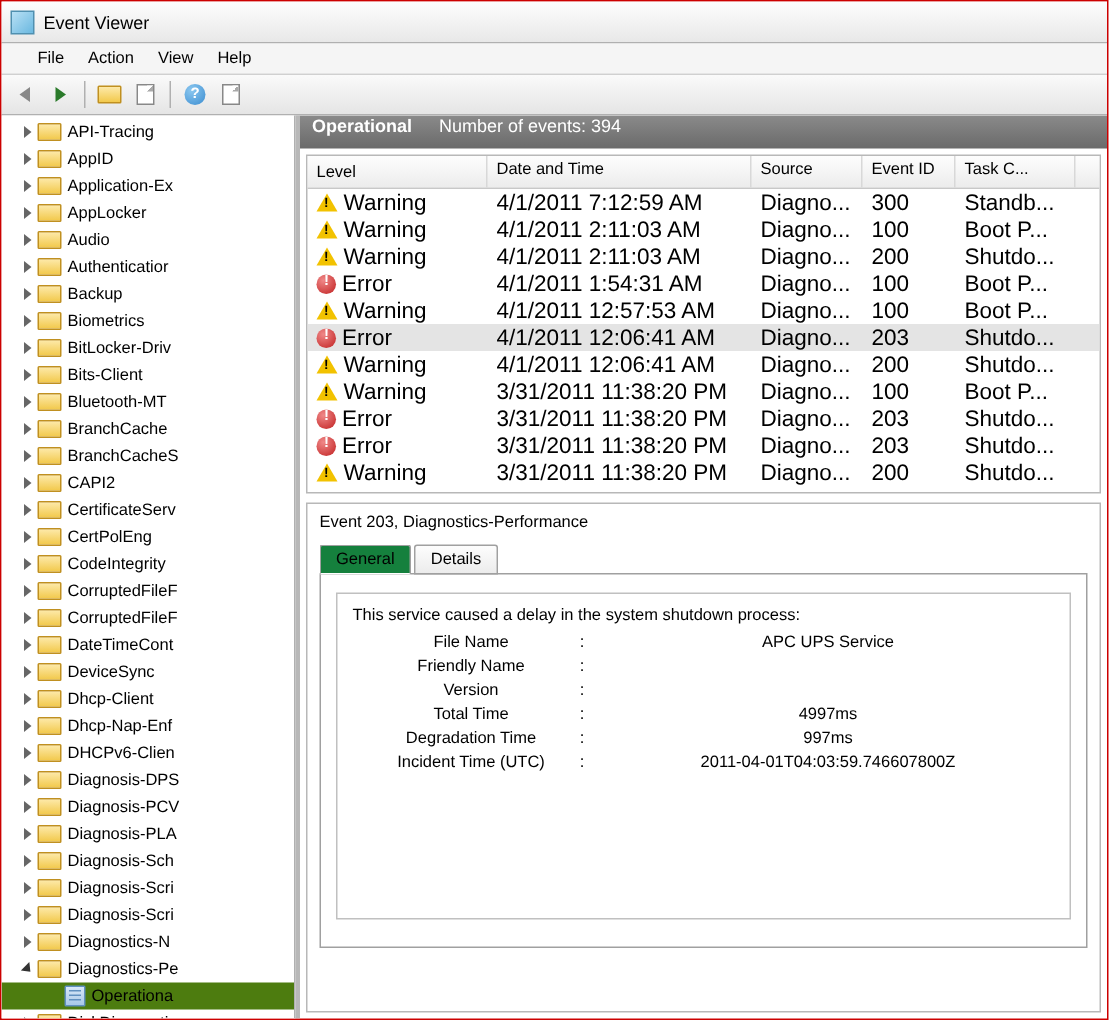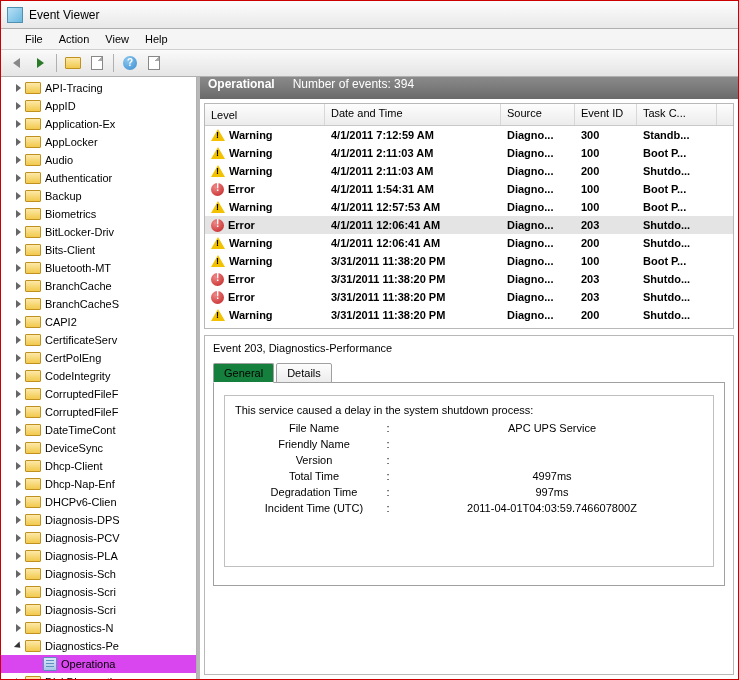--- a/index.html
+++ b/index.html
@@ -15,55 +15,55 @@
 .arrow-left, .arrow-right { width: 0; height: 0; border-top: 5px solid transparent; border-bottom: 5px solid transparent; }
 .arrow-left { border-right: 7px solid #888; }
 .arrow-right { border-left: 7px solid #2a7a2a; }
 .folder-icon-tb { width: 16px; height: 12px; background: linear-gradient(to bottom, #fde9a8, #f2c94c); border: 1px solid #c09020; border-radius: 1px; position: relative; }
 .page-icon { width: 12px; height: 14px; background: #fff; border: 1px solid #888; position: relative; }
 .page-icon::after { content: ""; position: absolute; top: 0; right: 0; width: 4px; height: 4px; background: linear-gradient(135deg, #fff 50%, #aaa 50%); }
 .help-icon { width: 14px; height: 14px; border-radius: 50%; background: radial-gradient(circle at 35% 30%, #8cc8f0, #3a8cd0); color: #fff; font-weight: bold; font-size: 10px; text-align: center; line-height: 14px; }
 .main { display: flex; height: calc(680px - 28px - 20px - 28px - 2px); }
 .tree { width: 196px; overflow: hidden; border-right: 1px solid #b0b0b0; padding: 2px 0; background: #fff; }
 .tree-item { display: flex; align-items: center; height: 18px; padding-left: 12px; white-space: nowrap; cursor: default; }
-.tree-item.selected { background: #d946ef; }
+.tree-item.selected { background: #4d7c0f; }
 .tree-item .expander { width: 10px; height: 10px; display: flex; align-items: center; justify-content: center; margin-right: 2px; }
 .tree-item .expander .tri { width: 0; height: 0; border-top: 4px solid transparent; border-bottom: 4px solid transparent; border-left: 5px solid #666; }
 .tree-item.expanded .expander .tri { transform: rotate(45deg); border-left-color: #333; }
 .tree-item.no-exp .expander { visibility: hidden; }
 .folder-ic { width: 16px; height: 12px; background: linear-gradient(to bottom, #fde9a8, #f2c94c); border: 1px solid #c09020; border-radius: 1px; margin-right: 4px; flex-shrink: 0; }
 .log-ic { width: 14px; height: 14px; background: linear-gradient(to bottom, #d8e8f8, #a8c8e8); border: 1px solid #6090c0; border-radius: 1px; margin-right: 4px; flex-shrink: 0; position: relative; }
 .log-ic::before { content: ""; position: absolute; left: 2px; right: 2px; top: 2px; height: 1px; background: #6090c0; box-shadow: 0 3px 0 #6090c0, 0 6px 0 #6090c0; }
 .tree-item.level2 { padding-left: 30px; }
 .right { flex: 1; display: flex; flex-direction: column; overflow: hidden; }
 .header-bar { height: 22px; background: linear-gradient(to bottom, #8a8a8a, #6a6a6a); color: #fff; display: flex; align-items: flex-start; padding: 0 8px; font-size: 12px; }
 .header-bar .htitle { font-weight: bold; margin-right: 18px; }
 .event-list { flex: 0 0 226px; overflow: hidden; border-bottom: 1px solid #b0b0b0; background: #fff; margin: 4px 4px 0 4px; border: 1px solid #b8b8b8; }
 .col-headers { display: flex; height: 22px; background: linear-gradient(to bottom, #fdfdfd, #ececec); border-bottom: 1px solid #c8c8c8; }
 .col-headers .col { padding: 3px 6px; border-right: 1px solid #d8d8d8; font-size: 11px; }
 .rows { overflow: hidden; }
 .row { display: flex; height: 18px; align-items: center; }
 .row.sel { background: #e4e4e4; }
-.row .cell { padding: 0 6px; white-space: nowrap; overflow: hidden; text-overflow: ellipsis; font-size: 11px; font-weight: bold; }
+.row .cell { padding: 0 6px; white-space: nowrap; overflow: hidden; text-overflow: ellipsis; font-size: 15px; }
 .c-level { width: 120px; display: flex; align-items: center; gap: 4px; }
 .c-date { width: 176px; }
 .c-src { width: 74px; }
 .c-eid { width: 62px; text-align: left; }
 .c-task { width: 80px; }
 .warn-ic { width: 14px; height: 12px; position: relative; }
 .warn-ic::before { content: ""; position: absolute; left: 0; bottom: 0; width: 0; height: 0; border-left: 7px solid transparent; border-right: 7px solid transparent; border-bottom: 12px solid #f2c200; }
 .warn-ic::after { content: "!"; position: absolute; left: 5px; top: 1px; font-size: 9px; font-weight: bold; color: #000; }
 .err-ic { width: 13px; height: 13px; border-radius: 50%; background: radial-gradient(circle at 35% 30%, #f08888, #c02020); position: relative; }
 .err-ic::after { content: "!"; position: absolute; left: 5px; top: -1px; font-size: 10px; font-weight: bold; color: #fff; }
 .detail-pane { flex: 1; margin: 6px 4px 4px 4px; border: 1px solid #b8b8b8; background: #fff; padding: 6px 8px; overflow: hidden; }
 .detail-title { font-size: 11px; margin-bottom: 8px; }
 .tabs { display: flex; position: relative; top: 1px; z-index: 2; }
 .tab { padding: 3px 10px; border: 1px solid #a0a0a0; background: linear-gradient(to bottom, #fdfdfd, #ececec); border-radius: 2px 2px 0 0; margin-right: 2px; font-size: 11px; }
 .tab.active { background: #15803d; border-bottom-color: #fff; }
-.tab-content { border: 1px solid #a0a0a0; padding: 12px 10px 18px 10px; height: 204px; }
+.tab-content { border: 1px solid #a0a0a0; padding: 12px 10px 18px 10px; height: 250px; }
 .inner-box { border: 1px solid #c0c0c0; padding: 8px 10px; height: 100%; }
 .desc { font-size: 11px; margin-bottom: 4px; }
 .kv { display: flex; font-size: 11px; line-height: 16px; text-align: center; }
 .kv .k { width: 140px; padding-left: 18px; }
 .kv .colon { width: 26px; }
 .kv .v { flex: 1; }
 .hspacer { border-left: 3px solid #b8b8b8; width: 3px; }
 </style>
 </head>
 <body>

